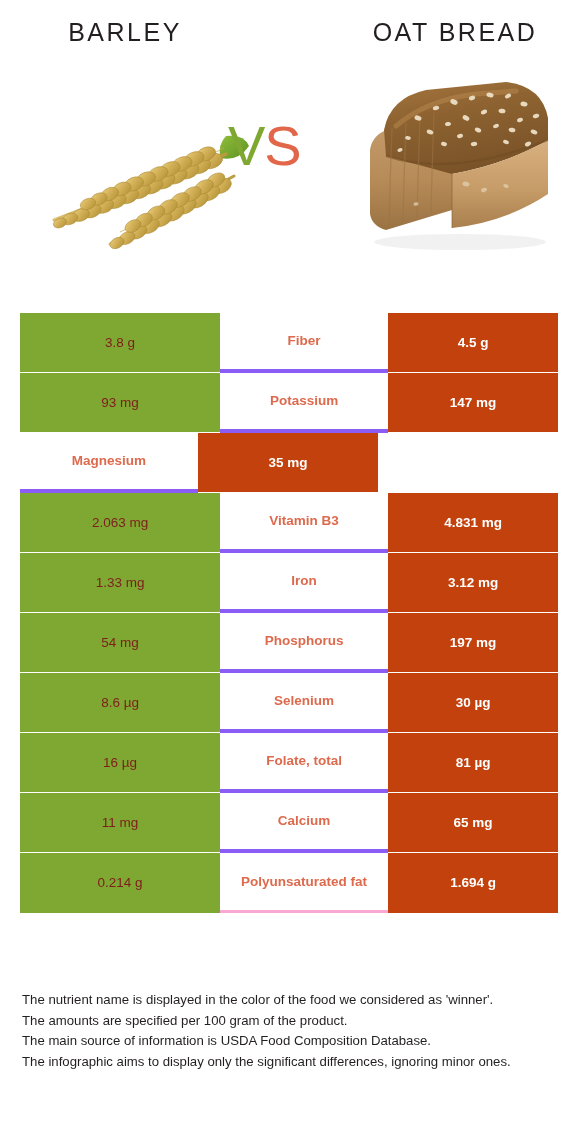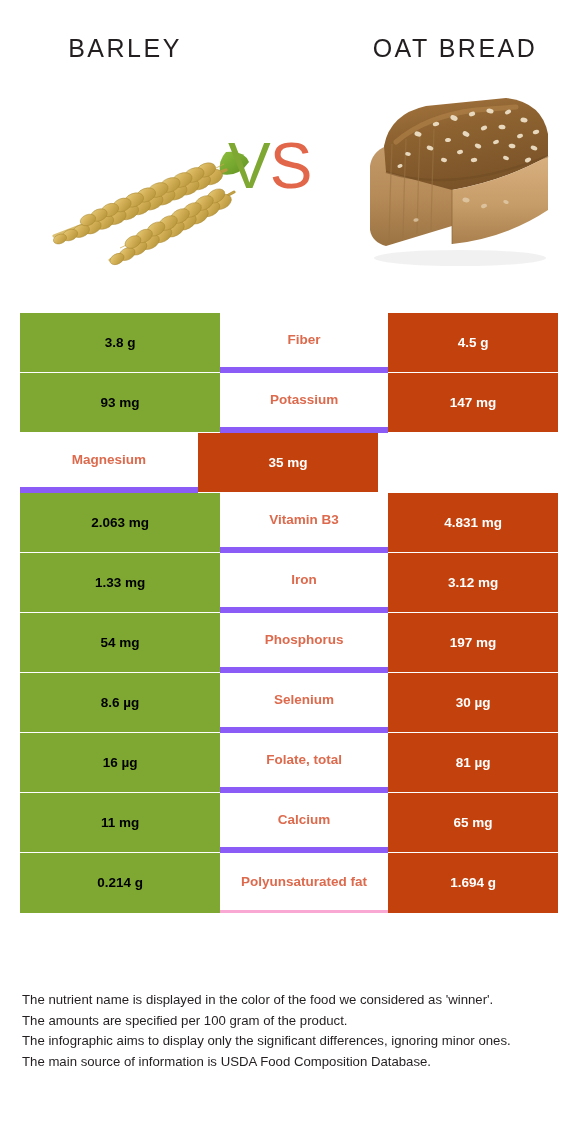--- a/index.html
+++ b/index.html
@@ -15,21 +15,21 @@
   .page {
     position: relative;
     width: 580px;
     height: 1144px;
     background: #ffffff;
   }
 
   
   .header {
     position: absolute;
-    top: 16px; left: 0;
+    top: 0; left: 0;
     width: 480px;
     height: 300px;
   }
 
   .title {
     position: absolute;
     top: 18px;
     font-family: "Liberation Sans", sans-serif;
     font-size: 25px;
     font-weight: 300;
@@ -39,21 +39,21 @@
     white-space: nowrap;
   }
   .title-left  { left: 0;   width: 250px; }
   .title-right { left: 330px; width: 250px; }
 
   
   .vs {
     position: absolute;
     left: 228px;
     top: 118px;
-    font-size: 64px;
+    font-size: 56px;
     font-weight: 400;
     font-family: "Liberation Sans", sans-serif;
     letter-spacing: -1px;
     line-height: 1;
     z-index: 6;
   }
   .vs .v { color: #7FA832; }
   .vs .s { color: #E2674A; }
 
   
@@ -97,31 +97,31 @@
     align-items: center;
     justify-content: center;
     font-size: 13.5px;
     line-height: 1;
     white-space: nowrap;
   }
 
   .cell-left {
     width: 212px;
     background: #7FA832;
-    color: #000000;
-    font-weight: bold;
+    color: #7f1d1d;
+    font-weight: normal;
     border-bottom: 1.5px solid #ffffff;
   }
 
   .cell-mid {
     width: 178px;
     background: #ffffff;
     color: #DD6A4D;
     font-weight: bold;
-    border-bottom: 6px solid #8b5cf6;
+    border-bottom: 4px solid #8b5cf6;
   }
 
   .cell-right {
     width: 180px;
     background: #c2410c;
     color: #ffffff;
     font-weight: bold;
     border-bottom: 1.5px solid #ffffff;
   }
 
@@ -383,17 +383,17 @@
       <div class="row">
         <div class="cell cell-left">0.214 g</div>
         <div class="cell cell-mid">Polyunsaturated fat</div>
         <div class="cell cell-right">1.694 g</div>
       </div>
     </div>
 
   <div class="footer" id="footer-notes">
       <p>The nutrient name is displayed in the color of the food we considered as 'winner'.</p>
       <p>The amounts are specified per 100 gram of the product.</p>
+      <p>The main source of information is USDA Food Composition Database.</p>
       <p>The infographic aims to display only the significant differences, ignoring minor ones.</p>
-      <p>The main source of information is USDA Food Composition Database.</p>
     </div>
 
 </div>
 
 </body></html>

